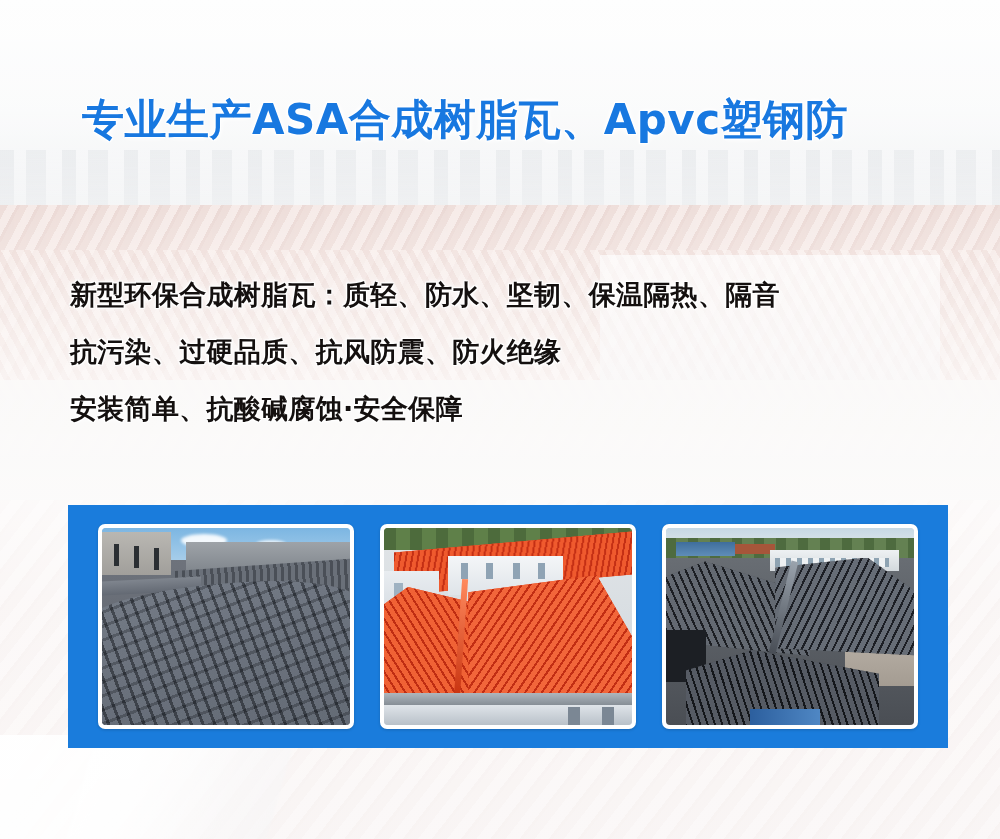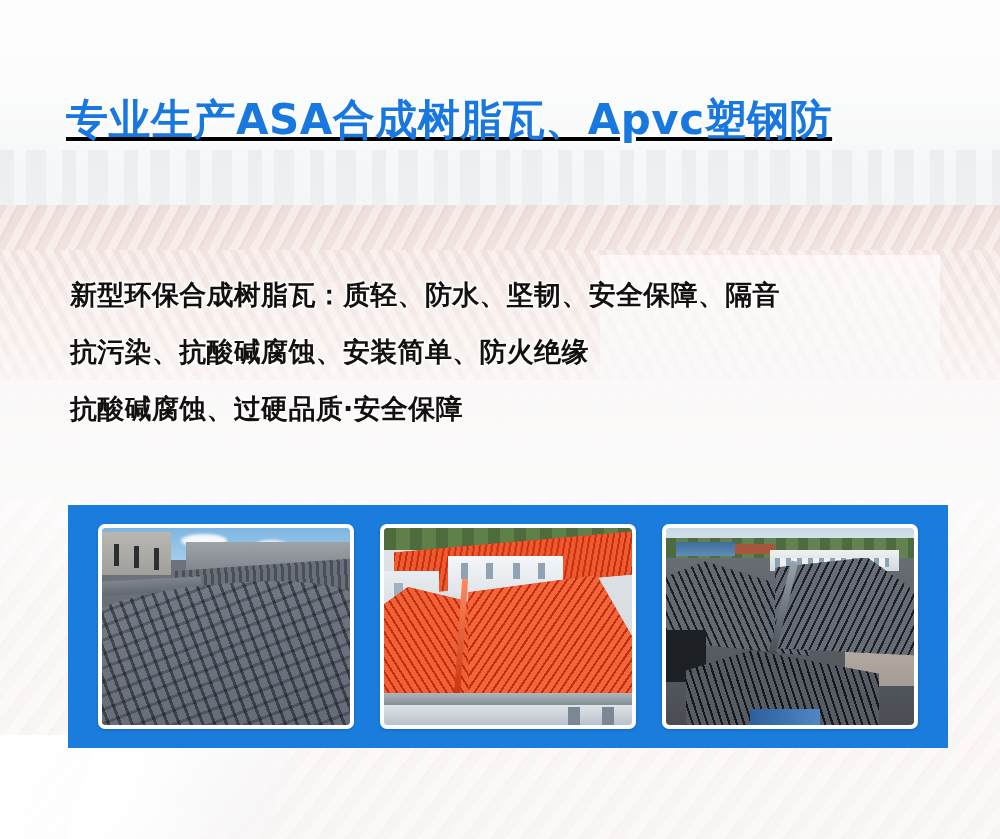--- a/index.html
+++ b/index.html
@@ -91,23 +91,22 @@
       rgba(255,255,255,.55) 0%,
       rgba(255,255,255,.30) 25%,
       rgba(255,255,255,.42) 45%,
       rgba(255,255,255,.60) 60%,
       rgba(255,255,255,.48) 100%);
   }
 
   
   .headline {
     position:absolute;
-    left:66px; top:93px;
+    left:82px; top:93px;
     width:880px;
-    text-decoration:underline;
   }
   .headline .line {
     font-size:42px;
     font-weight:bold;
     line-height:54px;
     letter-spacing:.5px;
     color:#1878e0;
     white-space:nowrap;
     text-shadow:
       0 0 3px #ffffff, 0 0 3px #ffffff,
@@ -336,23 +335,23 @@
     <div class="bg-bottom-ridge"></div>
     <div class="bg-bottom-white-edge"></div>
     <div class="bg-veil"></div>
   </div>
 
   <div class="headline">
     <div class="line">专业生产ASA合成树脂瓦、Apvc塑钢防</div>
   </div>
 
   <div class="subcopy">
-    <div class="line">新型环保合成树脂瓦：质轻、防水、坚韧、安全保障、隔音</div>
-    <div class="line">抗污染、抗酸碱腐蚀、安装简单、防火绝缘</div>
-    <div class="line">抗酸碱腐蚀、过硬品质·安全保障</div>
+    <div class="line">新型环保合成树脂瓦：质轻、防水、坚韧、保温隔热、隔音</div>
+    <div class="line">抗污染、过硬品质、抗风防震、防火绝缘</div>
+    <div class="line">安装简单、抗酸碱腐蚀·安全保障</div>
   </div>
 
   <div class="gallery-panel">
     <div class="gallery-row">
 
       <div class="photo-frame">
         <div class="photo ph1">
           <div class="sky"></div>
           <div class="cloud1"></div>
           <div class="cloud2"></div>

